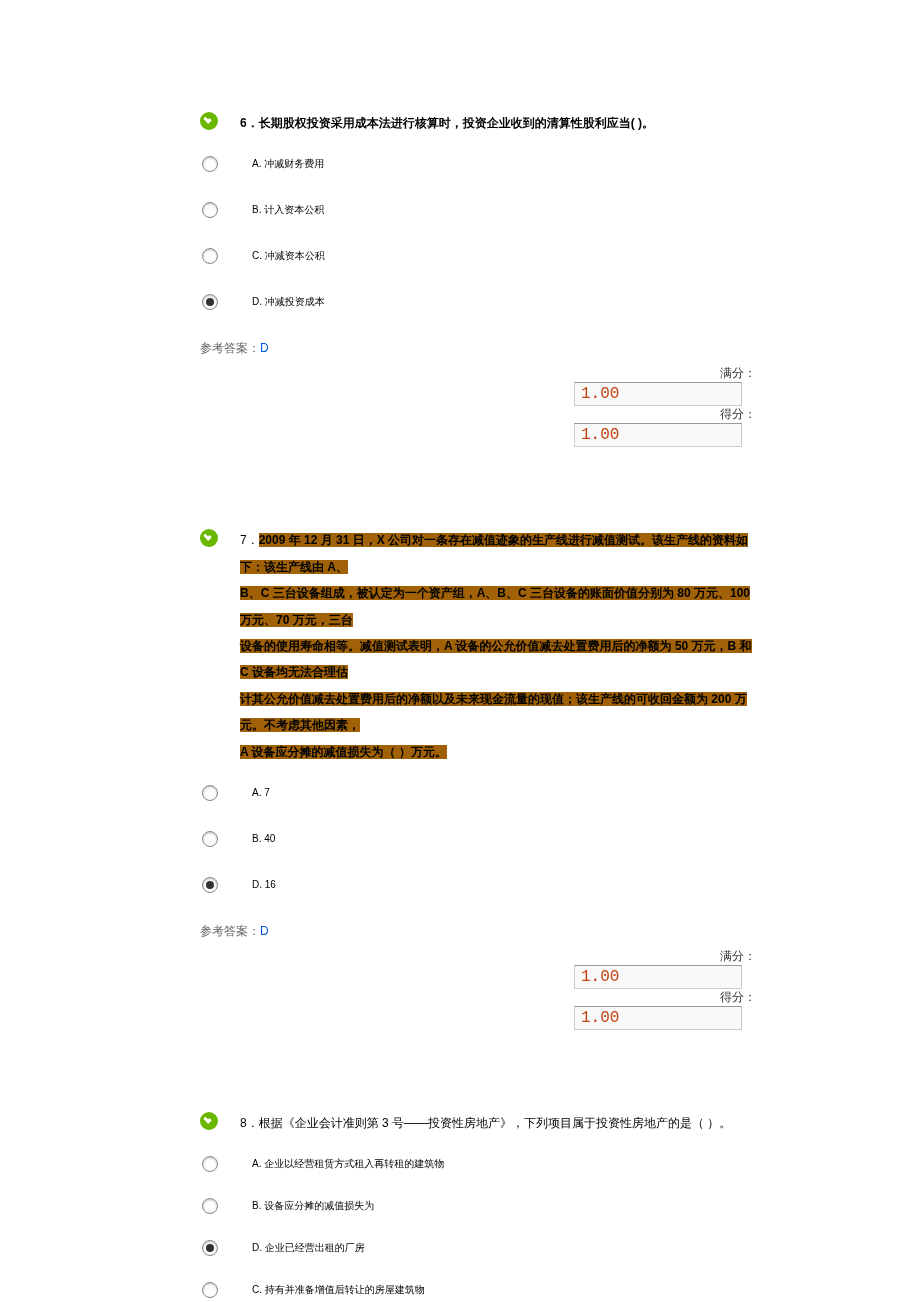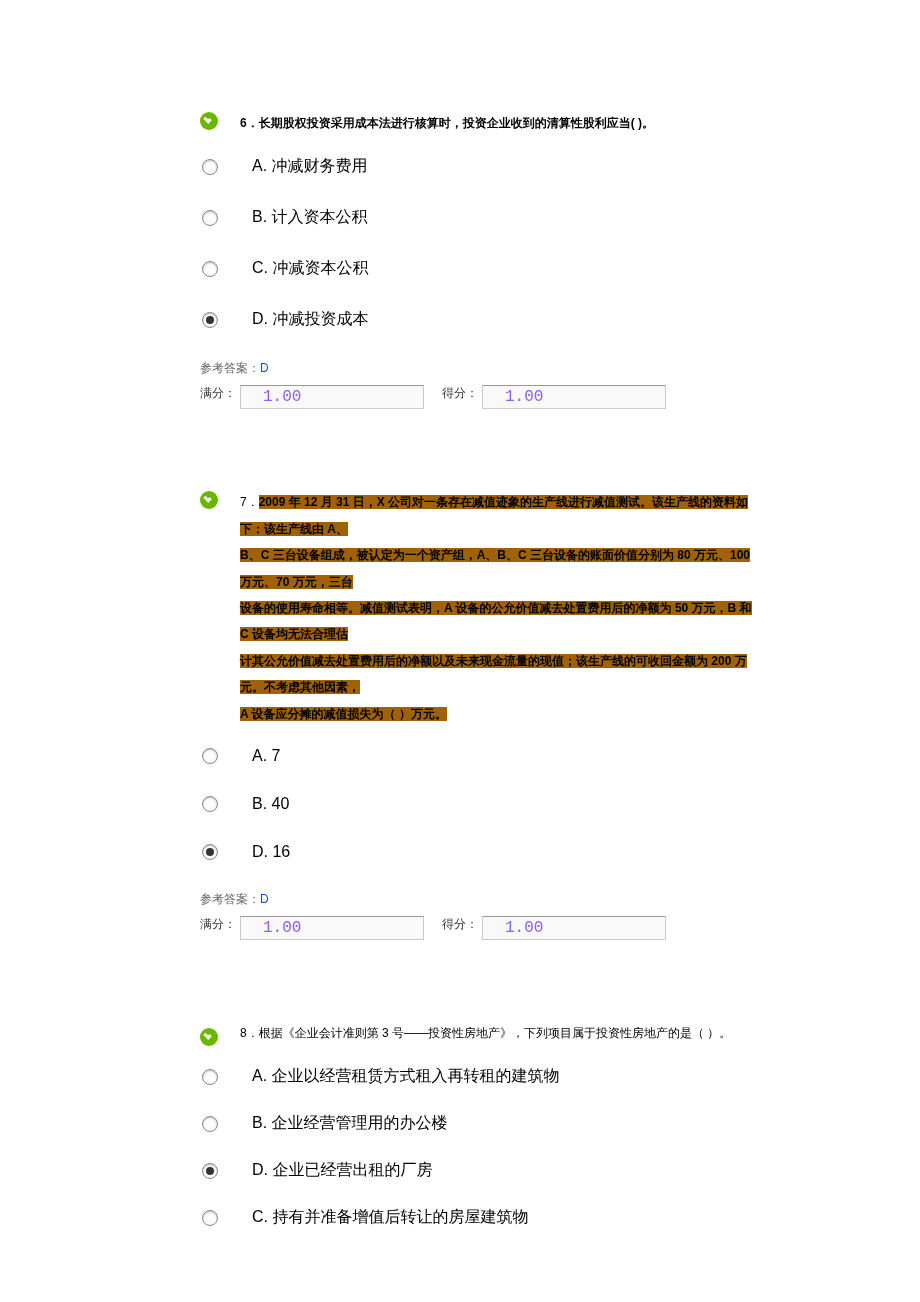--- a/index.html
+++ b/index.html
@@ -76,60 +76,61 @@
     position: absolute;
     left: 3px;
     top: 3px;
     width: 8px;
     height: 8px;
     border-radius: 50%;
     background: #333;
   }
   .option-text {
     color: #000;
-    font-size: 16px;
+    font-size: 10px;
   }
   .answer-line {
     margin-top: 10px;
     color: #666;
     font-size: 12px;
   }
   .answer-line .ans-val {
     color: #0055dd;
   }
   .score-row {
     display: flex;
-    align-items: flex-start;
+    align-items: flex-end;
     margin-top: 8px;
     font-size: 12px;
+    flex-direction: column;
   }
   .score-label {
     color: #333;
     margin-right: 4px;
   }
   .score-box {
     width: 160px;
     height: 22px;
     border: 1px solid #ccc;
     border-top: 1px solid #999;
     background: #f9f9f9;
     font-family: "Courier New", monospace;
     font-size: 16px;
-    color: #8b5cf6;
-    padding-left: 22px;
+    color: #c2410c;
+    padding-left: 6px;
     line-height: 22px;
     margin-right: 18px;
   }
   .q-stem-plain {
     font-weight: normal;
     line-height: 2.2;
   }
   .q8-head {
     display: flex;
-    align-items: flex-end;
+    align-items: flex-start;
     margin-bottom: 18px;
   }
   .q8-options .option-row {
     margin-bottom: 26px;
     text-align: right;
   }
 </style>
 </head>
 <body>
 
@@ -214,21 +215,21 @@
         <span>8．</span><span>根据《企业会计准则第 3 号——投资性房地产》，下列项目属于投资性房地产的是（    ）。</span>
       </div>
     </div>
     <div class="options q8-options">
       <div class="option-row">
         <div class="radio"></div>
         <span class="option-text">A. 企业以经营租赁方式租入再转租的建筑物</span>
       </div>
       <div class="option-row">
         <div class="radio"></div>
-        <span class="option-text">B. 企业经营管理用的办公楼</span>
+        <span class="option-text">B. 设备应分摊的减值损失为</span>
       </div>
       <div class="option-row">
         <div class="radio selected"></div>
         <span class="option-text">D. 企业已经营出租的厂房</span>
       </div>
       <div class="option-row">
         <div class="radio"></div>
         <span class="option-text">C. 持有并准备增值后转让的房屋建筑物</span>
       </div>
     </div>

